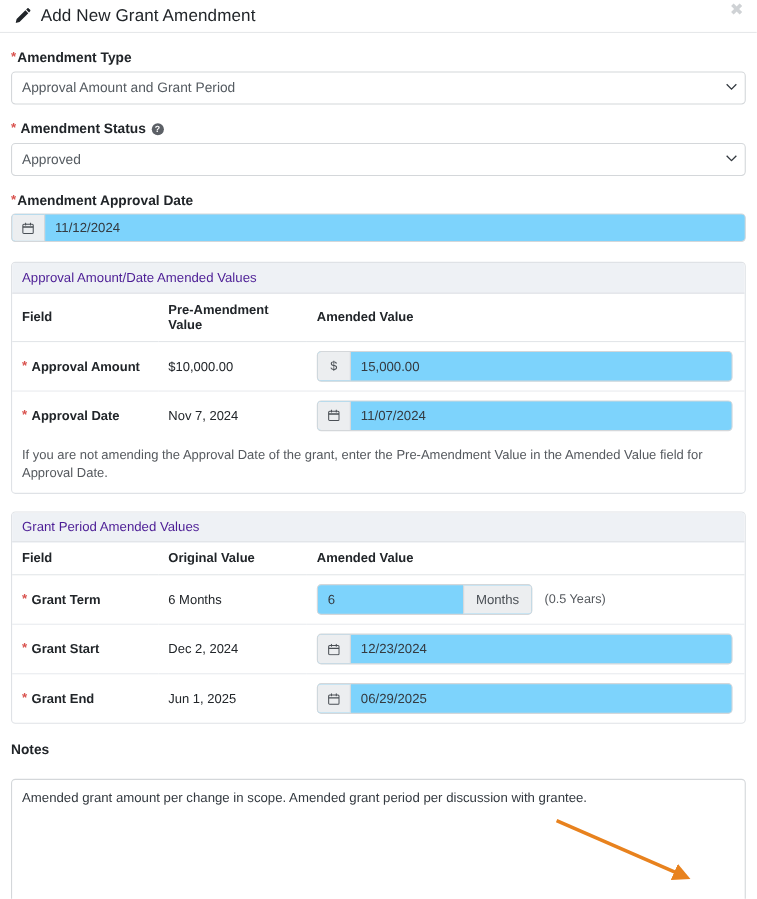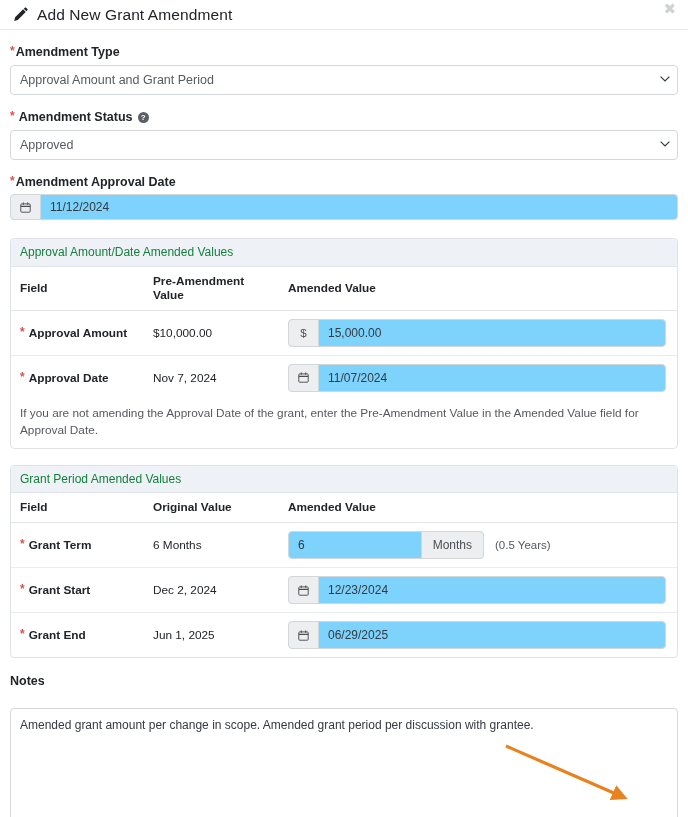--- a/index.html
+++ b/index.html
@@ -167,21 +167,21 @@
     border: 1px solid #dfe2e6;
     border-radius: 4px;
     margin-bottom: 16px;
     background: #fff;
     overflow: hidden;
   }
   .panel-head {
     background: #eef1f5;
     border-bottom: 1px solid #dfe2e6;
     font-size: 12px;
-    color: #15803d;
+    color: #4c1d95;
     padding: 6px 9px;
     line-height: 1.2;
   }
   .tbl { width: 100%; border-collapse: collapse; }
   .tbl th {
     text-align: left;
     font-size: 11.8px;
     font-weight: bold;
     color: #212529;
     padding: 7px 9px 8px 9px;

